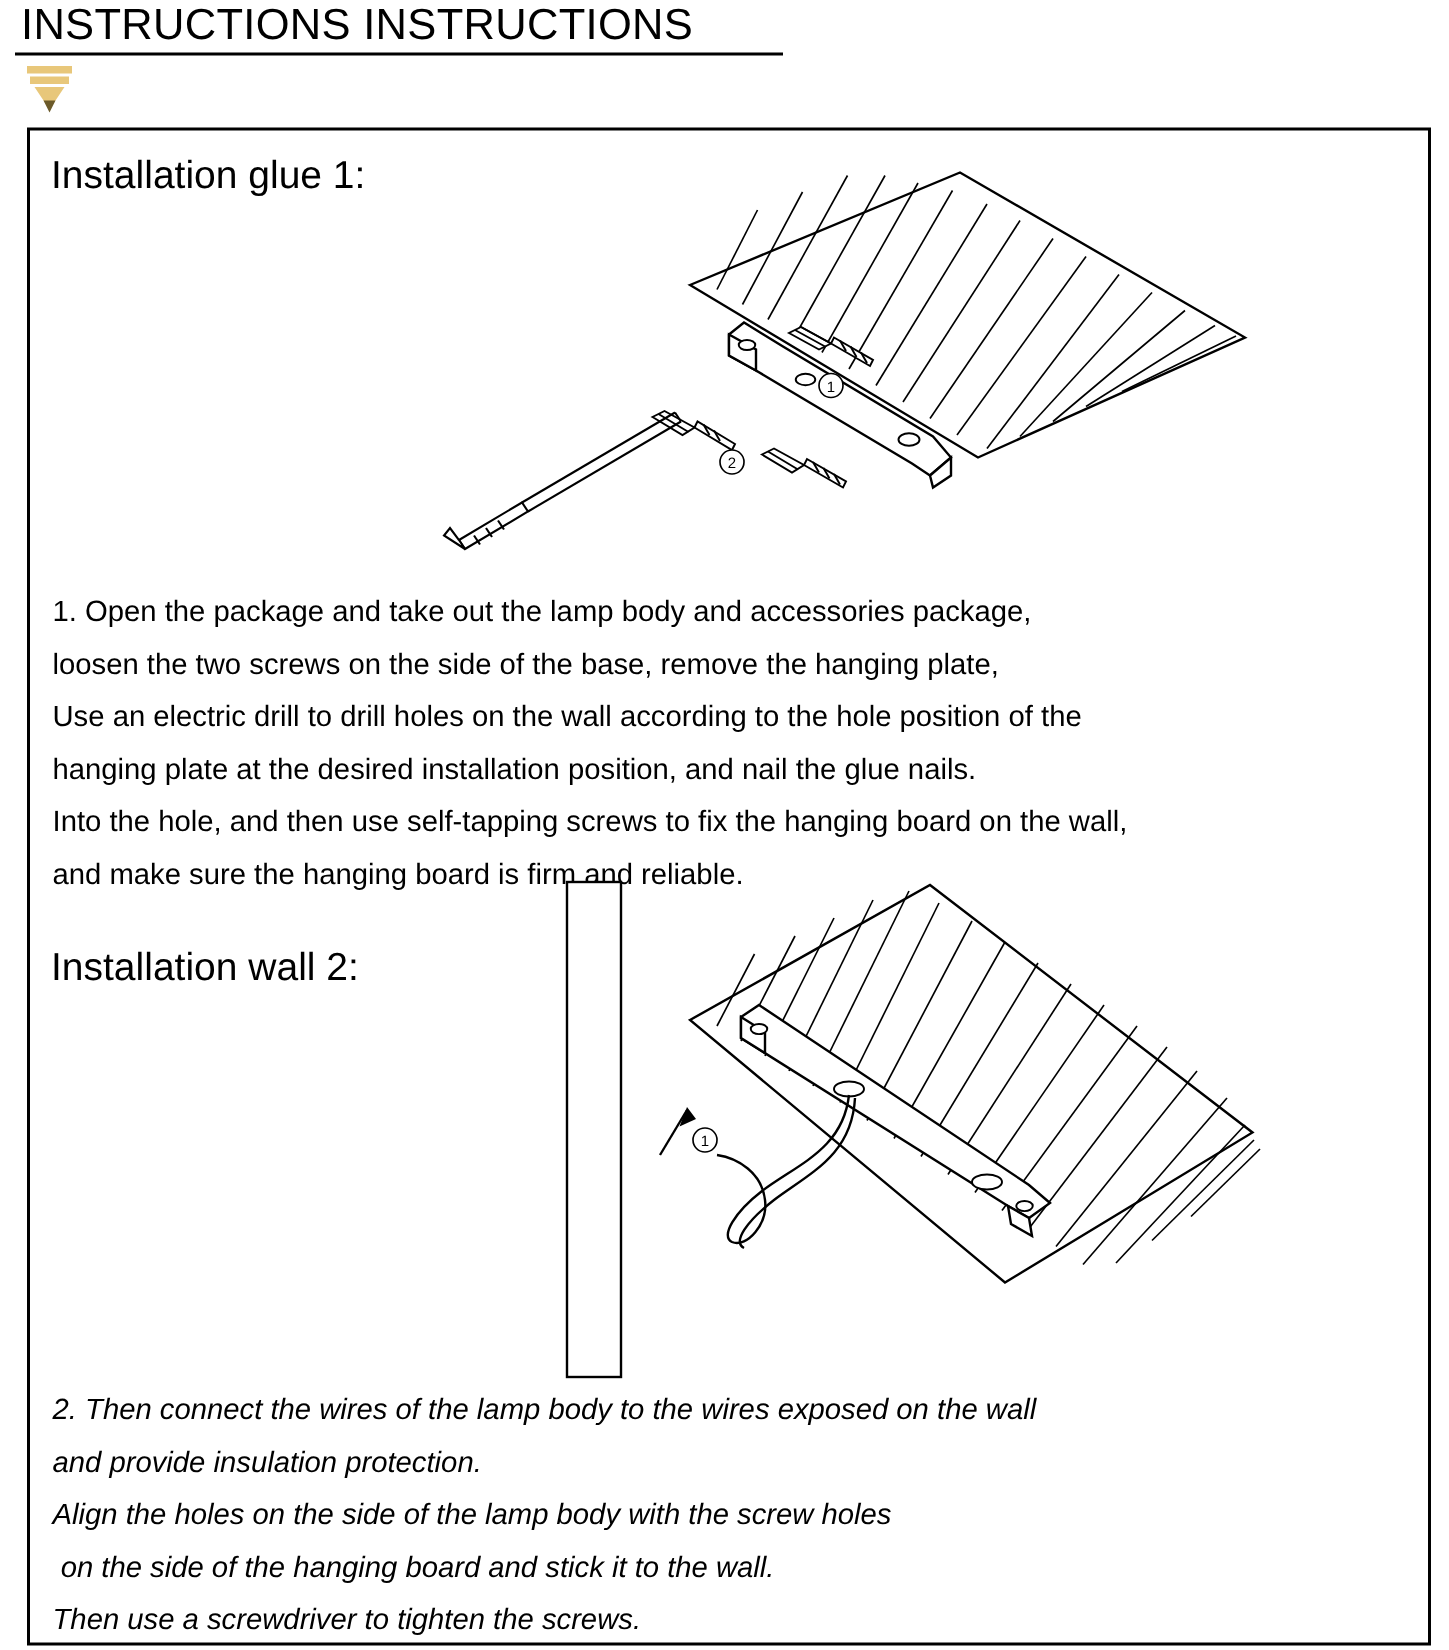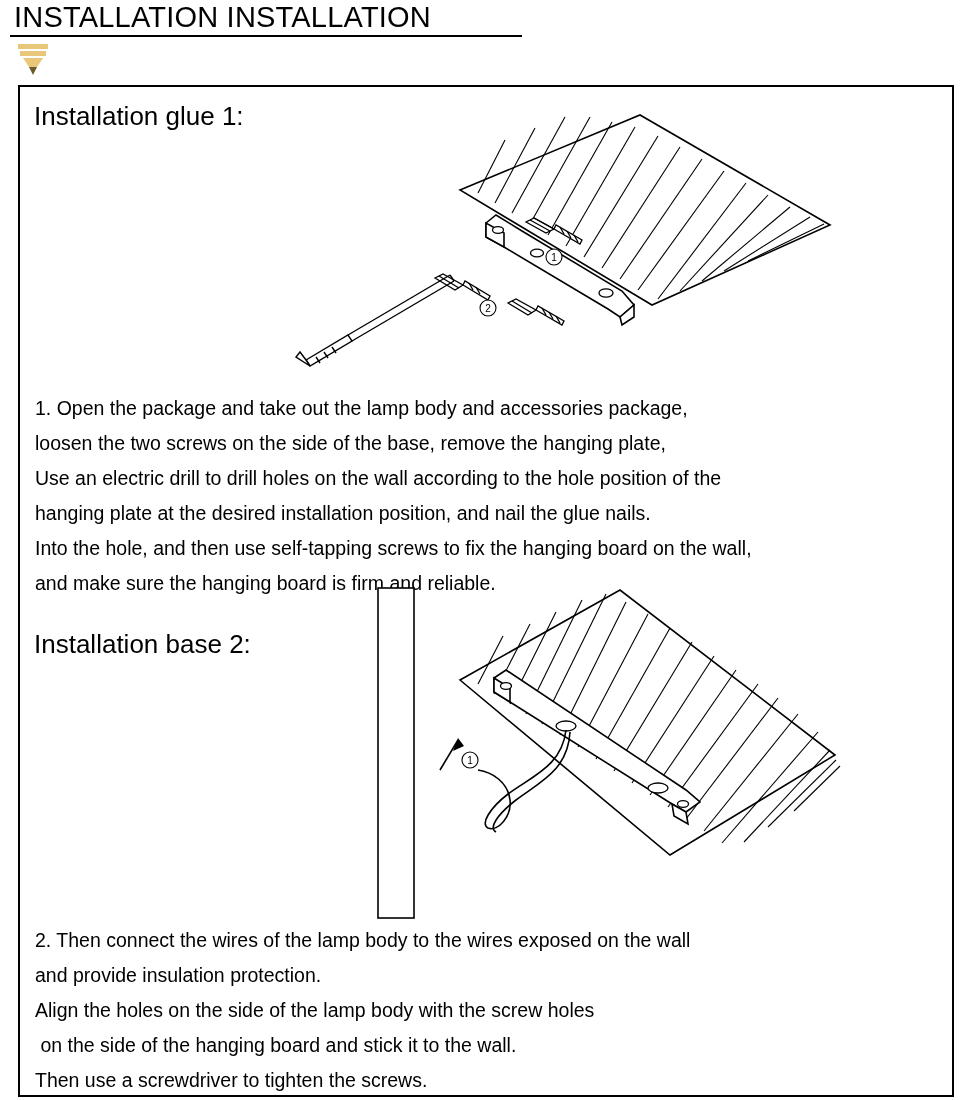--- a/index.html
+++ b/index.html
@@ -66,36 +66,36 @@
   #step2-heading { left: 34px; top: 629px; }
 
   
   .body-text {
     position: absolute;
     font-size: 19.5px;
     line-height: 35px;
     white-space: pre;
   }
   #step1-text { left: 35px; top: 391px; }
-  #step2-text { left: 35px; top: 923px; }
+  #step2-text { left: 35px; top: 923px; font-style: italic; }
 
   
   .figure {
     position: absolute;
   }
   #figure-1 { left: 290px; top: 105px; width: 560px; height: 290px; }
   #figure-2 { left: 370px; top: 580px; width: 500px; height: 350px; }
   svg { display: block; overflow: visible; }
 </style>
 </head>
 <body>
 
 <div class="page">
 
-  <div class="doc-title">INSTALLATION INSTALLATION</div>
+  <div class="doc-title">INSTRUCTIONS INSTRUCTIONS</div>
   <div class="title-underline"></div>
 
   <div class="pencil-mark">
     <svg width="40" height="38" viewBox="0 0 40 38">
       <rect x="3" y="2" width="30" height="5" fill="#e8c77a"></rect>
       <rect x="5" y="9" width="26" height="5" fill="#e8c77a"></rect>
       <polygon points="8,16 28,16 18,31" fill="#e8c77a"></polygon>
       <polygon points="14,25 22,25 18,33" fill="#6b5a2a"></polygon>
     </svg>
   </div>
@@ -186,21 +186,21 @@
     </svg>
   </div>
 
   <div class="body-text" id="step1-text">1. Open the package and take out the lamp body and accessories package,
 loosen the two screws on the side of the base, remove the hanging plate,
 Use an electric drill to drill holes on the wall according to the hole position of the
 hanging plate at the desired installation position, and nail the glue nails.
 Into the hole, and then use self-tapping screws to fix the hanging board on the wall,
 and make sure the hanging board is firm and reliable.</div>
 
-  <div class="step-heading" id="step2-heading">Installation base 2:</div>
+  <div class="step-heading" id="step2-heading">Installation wall 2:</div>
 
   <div class="figure" id="figure-2">
     <svg width="500" height="350" viewBox="0 0 500 350">
 
       <rect x="8" y="8" width="36" height="330" fill="#ffffff" stroke="#000" stroke-width="1.6"></rect>
 
       <polygon points="90,100 250,10 465,175 300,275" fill="#ffffff" stroke="#000" stroke-width="1.6"></polygon>
       <g stroke="#000" stroke-width="1.1">
         <line x1="108" y1="104" x2="133" y2="56"></line>
         <line x1="124" y1="114" x2="160" y2="44"></line>

